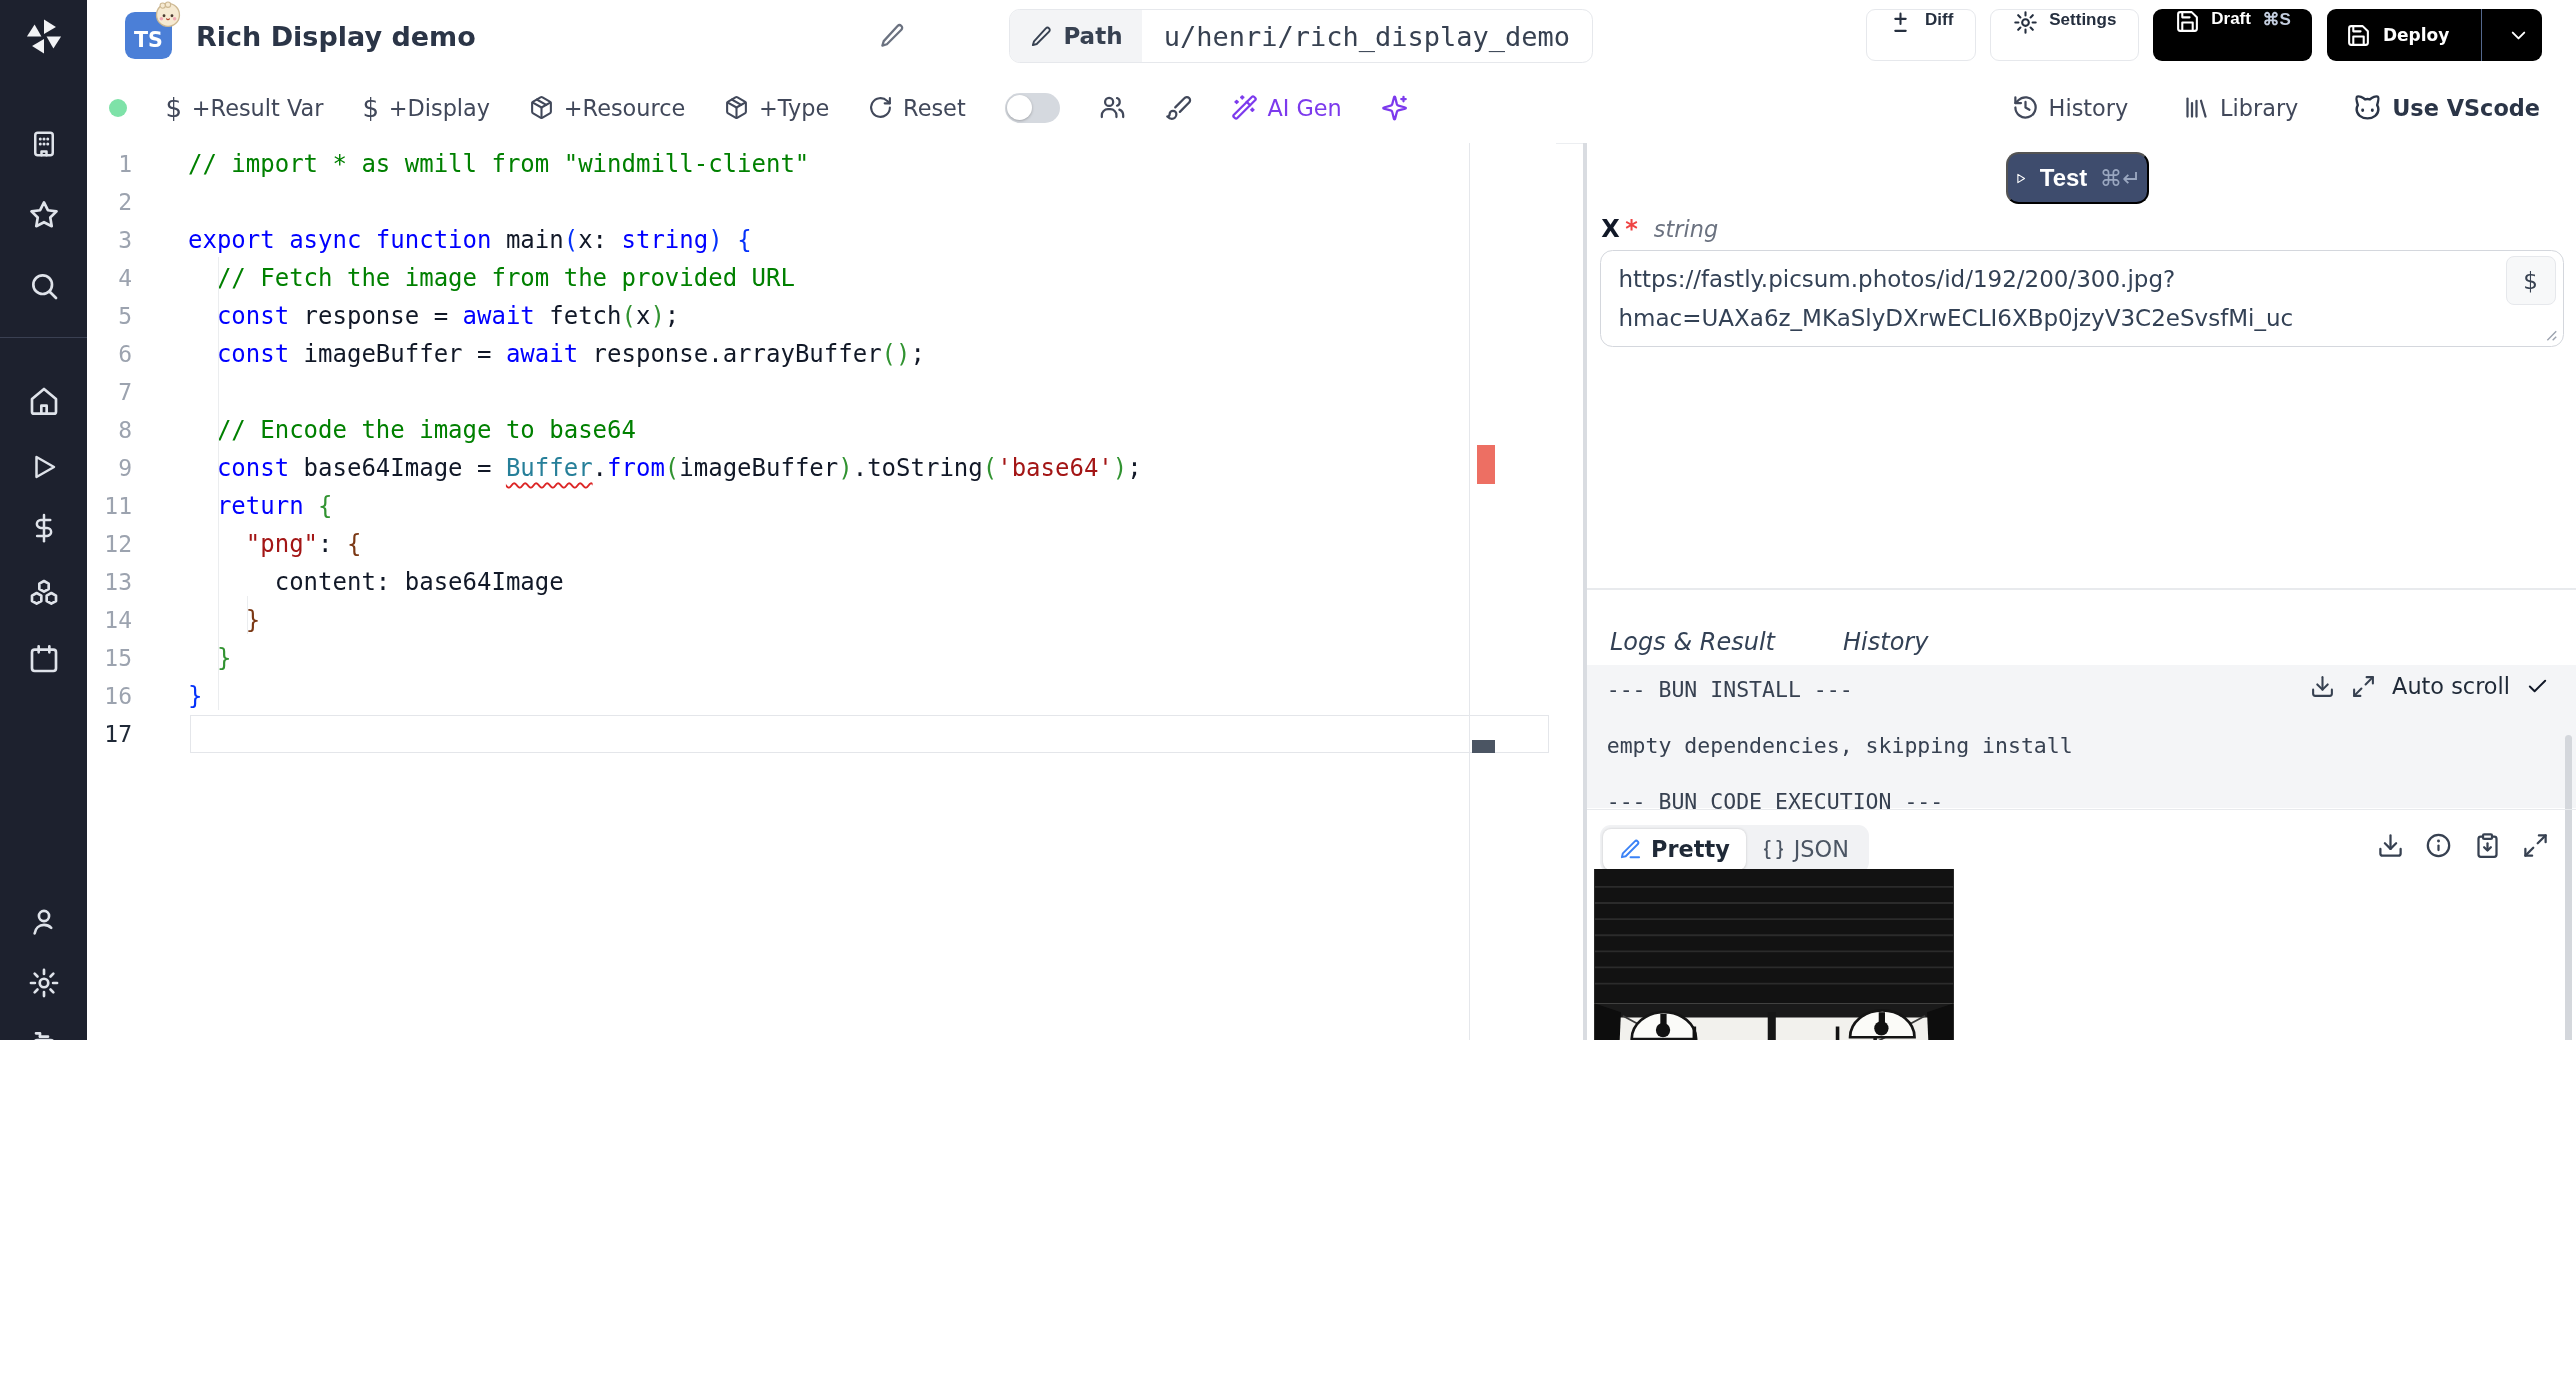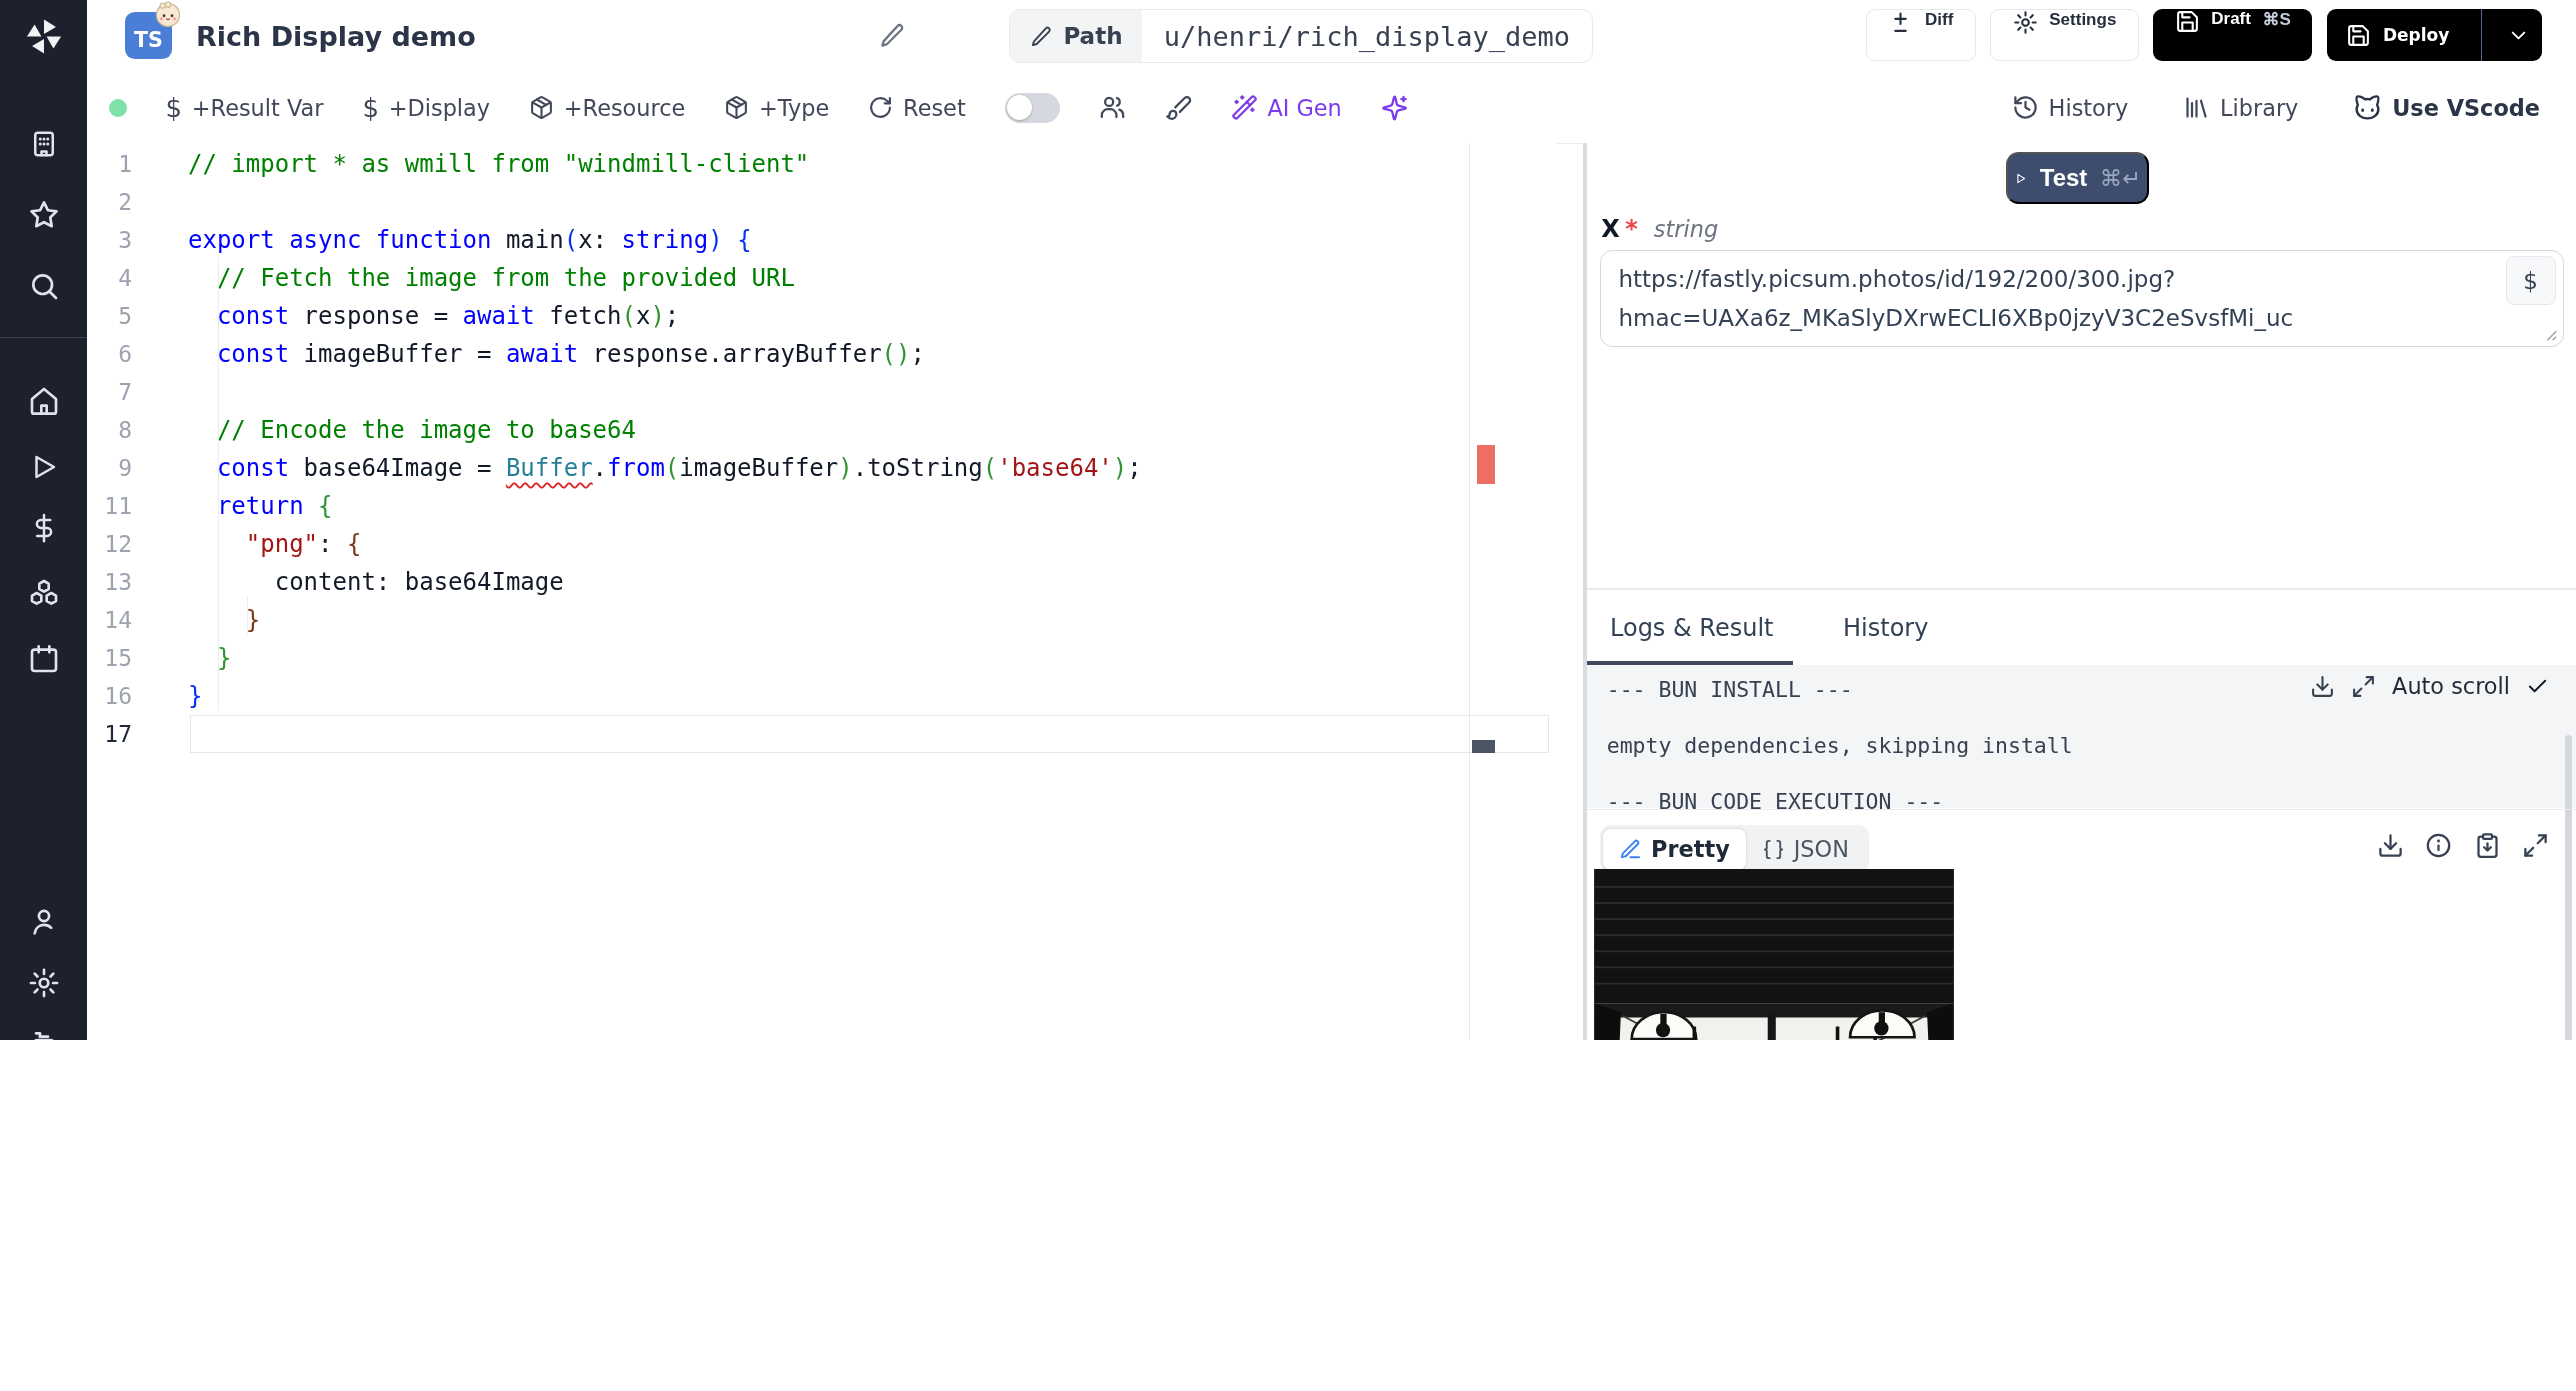--- a/index.html
+++ b/index.html
@@ -76,21 +76,21 @@
   .arg-req{color:#ef4444;font-size:24px;font-weight:700;}
   .arg-type{font-style:italic;font-size:22.4px;color:#6b7280;margin-left:10.7px;}
   .arg-wrap{position:absolute;left:12.5px;top:107px;width:964px;height:97px;}
   .arg-input{width:100%;height:100%;box-sizing:border-box;border:1.8px solid #d4d7dd;border-radius:12.5px;
              font-family:"DejaVu Sans",sans-serif;font-size:23px;line-height:39px;color:#334155;
              padding:9px 18px;resize:none;outline:none;background:#fff;overflow:hidden;}
   .var-btn{position:absolute;right:8px;top:6.3px;width:48px;height:47px;background:#f7f8f9;border:1.8px solid #e6e8ec;
            border-radius:8px;display:flex;align-items:center;justify-content:center;font-size:23px;color:#374151;}
   .resize-handle{position:absolute;right:5.4px;bottom:5.4px;width:16px;height:16px;color:#9ca3af;}
   .out-divider{position:absolute;left:0;top:445px;width:100%;height:1.8px;background:#e8eaed;}
-  .tabs{position:absolute;left:0;top:447px;width:100%;height:75px;background:#fff;}
+  .tabs{position:absolute;left:0;top:461px;width:100%;height:75px;background:#fff;font-style:italic;}
   .tab{position:absolute;top:0;height:75px;display:flex;align-items:center;font-size:24px;color:#334155;}
   .tab1{left:23px;} .tab2{left:256px;}
   .tab-underline{position:absolute;left:0;top:71px;width:206px;height:4.5px;background:#3f4a5c;}
   .logbox{position:absolute;left:0;top:522px;width:100%;height:143px;background:#f4f5f7;}
   .logbox pre{margin:0;padding:10.7px 19.7px;font-family:"DejaVu Sans Mono",monospace;font-size:21.5px;line-height:28px;color:#374151;}
   .log-controls{position:absolute;right:27px;top:530px;display:flex;align-items:center;gap:16px;color:#374151;}
   .log-controls .lbl{font-size:22.4px;color:#1f2937;}
   .rscroll{position:absolute;right:3.6px;top:592px;width:7.2px;height:649px;background:#d4d7dc;border-radius:3.6px;}
   .res-divider{position:absolute;left:0;top:666px;width:100%;height:0.9px;background:#e8eaed;}
   .seg{position:absolute;left:12.5px;top:682px;height:48px;background:#f1f2f4;border-radius:10.7px;

